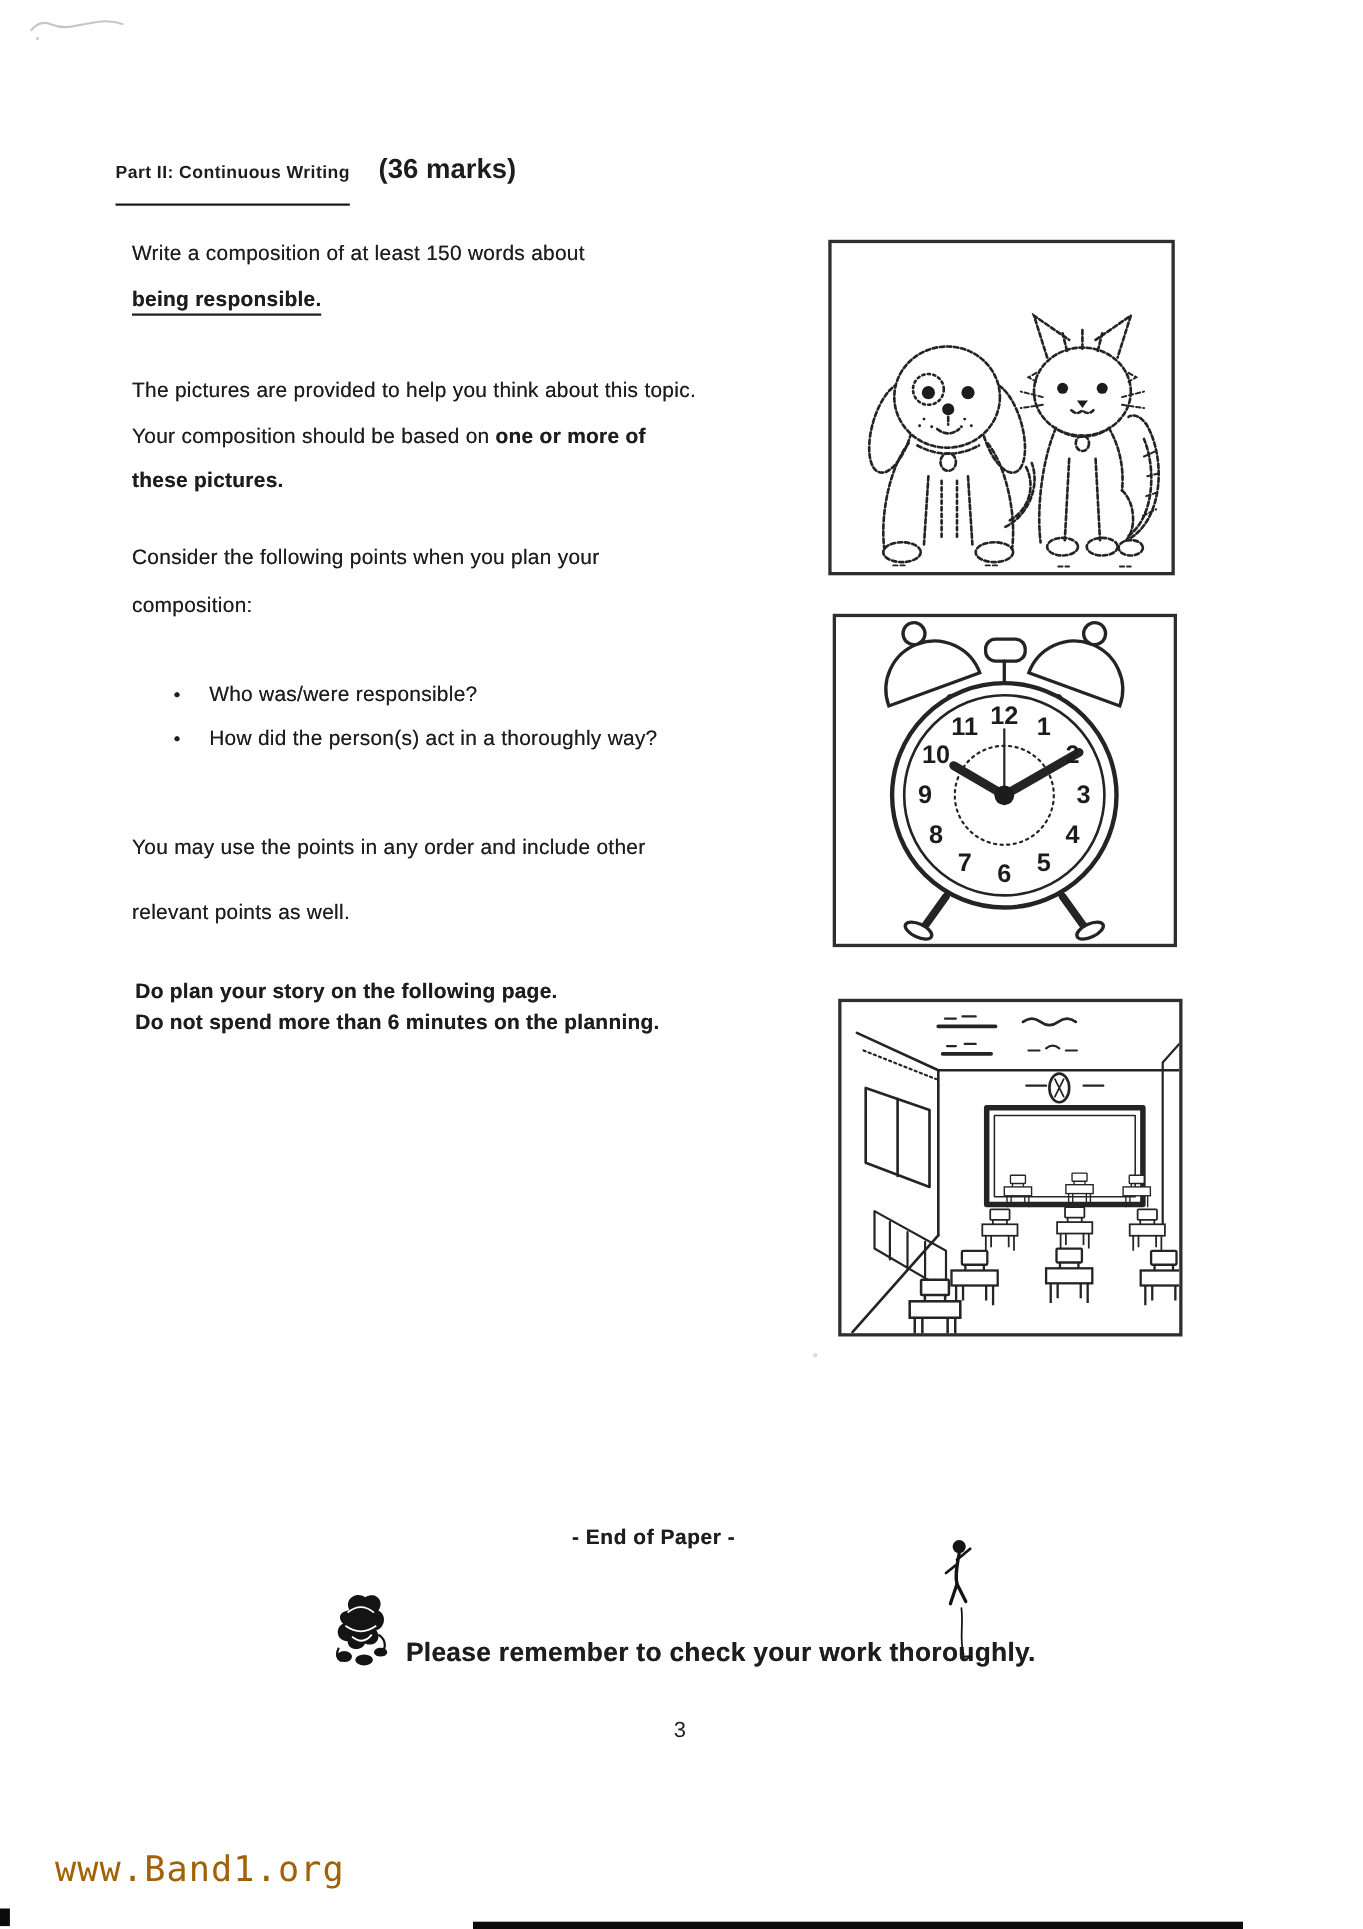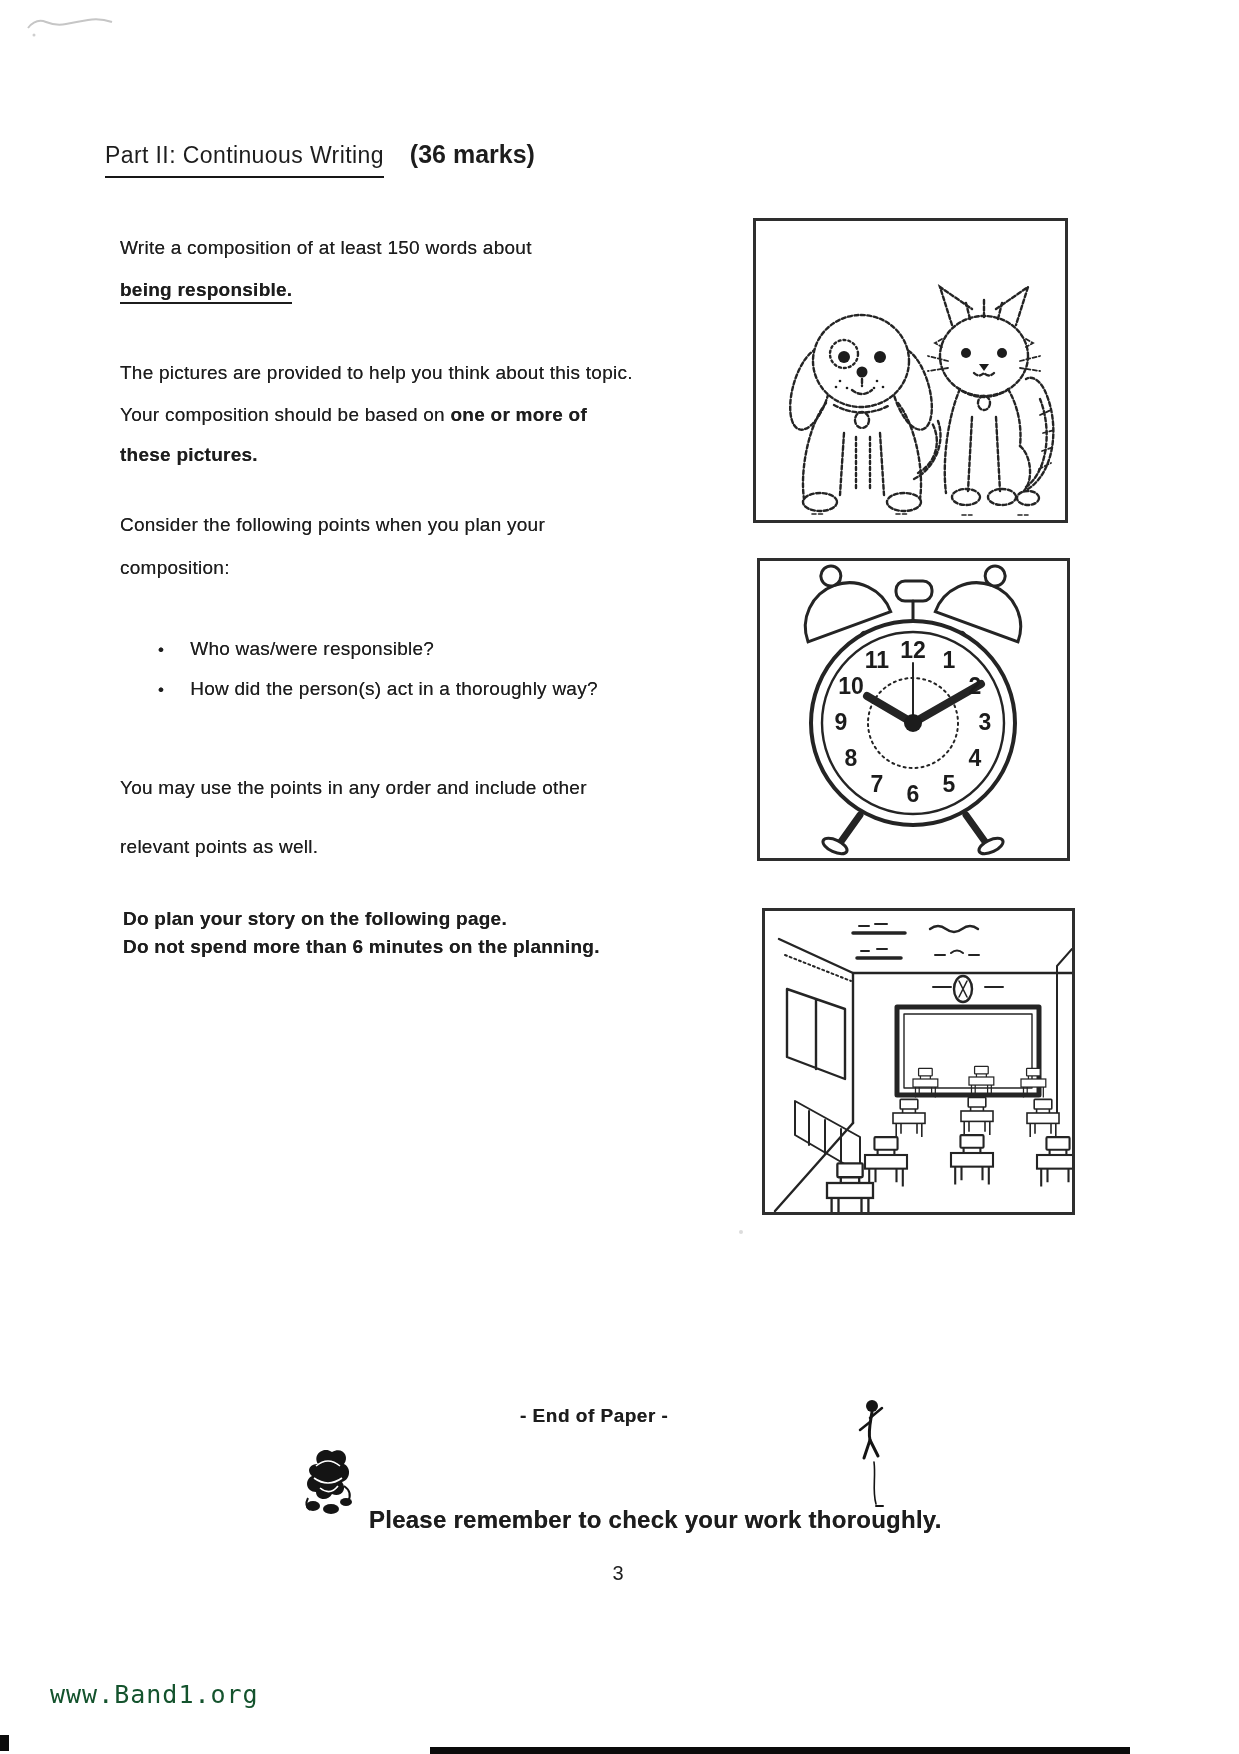--- a/index.html
+++ b/index.html
@@ -1,34 +1,34 @@
 <!DOCTYPE html>
 <html><head>
 <meta charset="utf-8">
 <style>
   html,body{margin:0;padding:0;}
   body{
     width:1239px;height:1754px;position:relative;background:#ffffff;
     font-family:"Liberation Sans", sans-serif;color:#1d1d1d;overflow:hidden;
   }
   .txt{position:absolute;white-space:nowrap;font-size:19px;letter-spacing:.25px;
-       text-shadow:0 0 .5px rgba(25,25,25,.75);margin-top:17px;}
+       text-shadow:0 0 .5px rgba(25,25,25,.75);}
   .b{font-weight:700;}
   .u{border-bottom:2.5px solid #1c1c1c;padding-bottom:2px;}
   .hdr{position:absolute;left:105px;top:140px;display:flex;gap:26px;align-items:baseline;}
-  .hdr .title{font-size:23px;font-weight:400;letter-spacing:.4px;border-bottom:2.5px solid #161616;padding-bottom:7px;}
+  .hdr .title{font-size:16px;font-weight:700;letter-spacing:.4px;border-bottom:2.5px solid #161616;padding-bottom:18px;}
   .hdr .marks{font-size:25px;font-weight:700;}
   .bullet-row{position:absolute;left:158px;display:flex;align-items:baseline;}
   .bullet-row .dot{font-size:17px;margin-right:26px;}
   .figbox{position:absolute;border:3px solid #2e2e2e;background:#fff;}
   .figbox svg{display:block;}
   .bar{position:absolute;background:#0b0b0b;}
   svg .ln{stroke:#242424;fill:none;stroke-linecap:round;stroke-linejoin:round;}
   .site{position:absolute;left:50px;top:1680px;font-family:"DejaVu Sans Mono", monospace;
-        font-size:25px;color:#14532d;letter-spacing:1px;}
+        font-size:32px;color:#a16207;letter-spacing:1px;}
   .pagenum{position:absolute;left:588px;top:1562px;width:60px;text-align:center;font-size:20px;}
   .artifact-dot{position:absolute;border-radius:50%;background:#dcdcdc;}
 </style>
 </head>
 <body>
 
 <svg style="position:absolute;left:24px;top:8px" width="100" height="30" viewBox="0 0 100 30">
   <path d="M4,20 q8,-10 18,-6 t20,2 t22,-4 t24,2" stroke="#c6c6c6" stroke-width="2" fill="none"></path>
   <circle cx="10" cy="27" r="1.5" fill="#cfcfcf"></circle>
 </svg>

